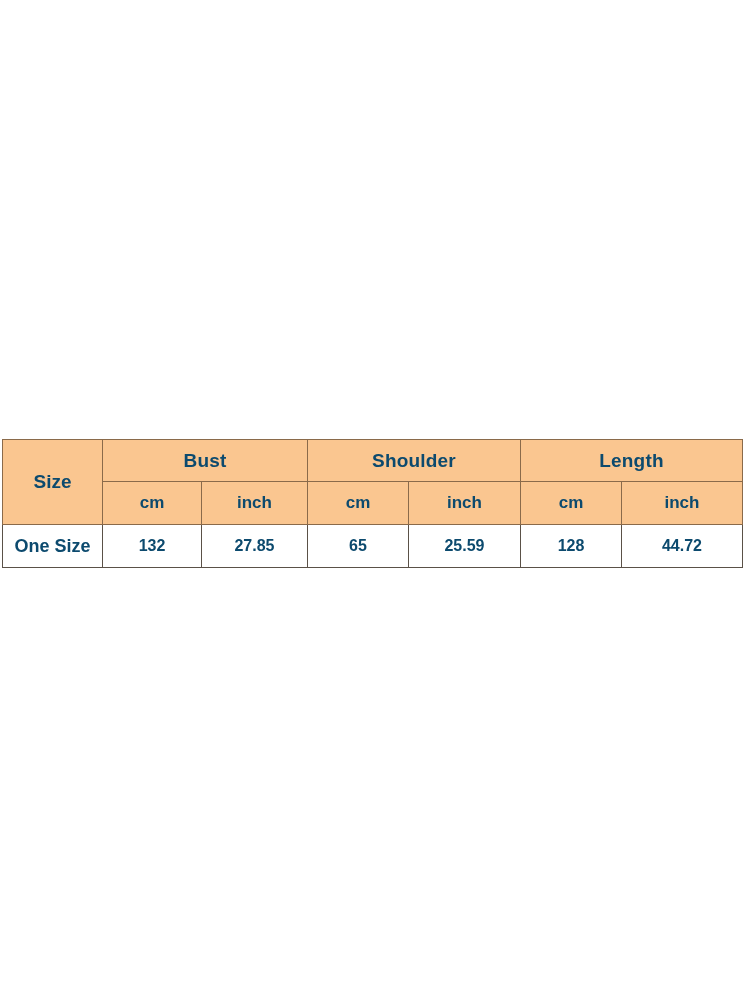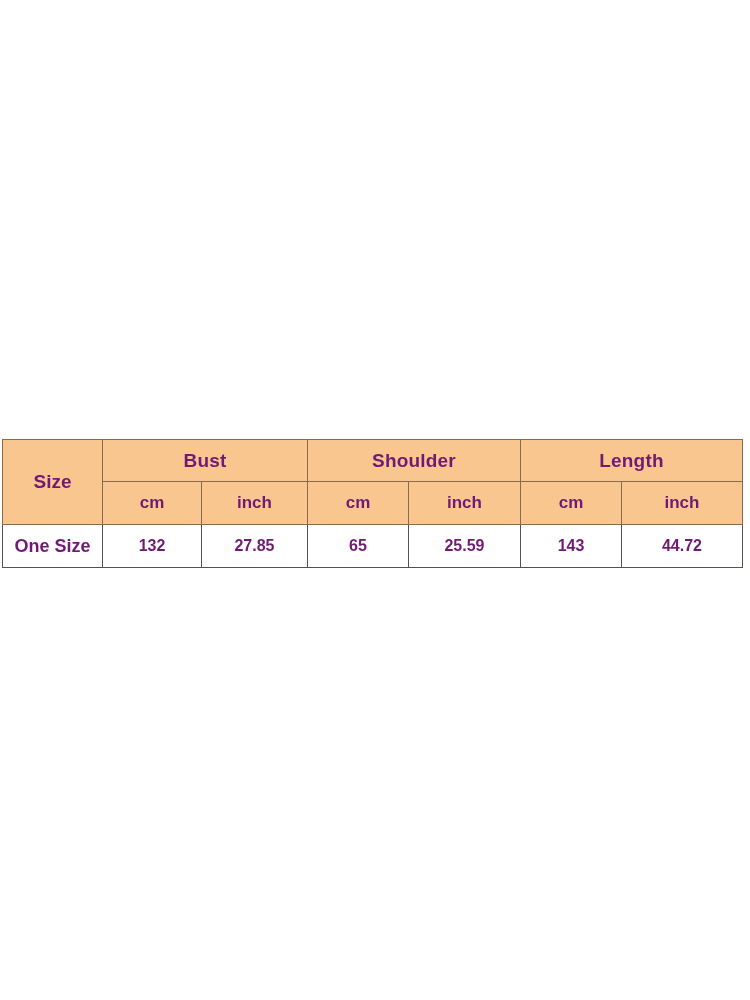--- a/index.html
+++ b/index.html
@@ -29,21 +29,21 @@
     background: #ffffff;
   }
 
   table.size-chart td,
   table.size-chart th {
     border: 1px solid #5a5148;
     padding: 0;
     text-align: center;
     vertical-align: middle;
     font-weight: bold;
-    color: #701a75;
+    color: #0c4a6e;
     font-family: "Liberation Sans", sans-serif;
   }
 
   
   .hdr {
     background: #fac690;
     border-color: #8a6a4a !important;
   }
 
   .grp-label {
@@ -115,18 +115,18 @@
         <th class="hdr unit-label">inch</th>
       </tr>
     </thead>
     <tbody>
       <tr>
         <td class="data-cell rowhead">One Size</td>
         <td class="data-cell">132</td>
         <td class="data-cell">27.85</td>
         <td class="data-cell">65</td>
         <td class="data-cell">25.59</td>
-        <td class="data-cell">143</td>
+        <td class="data-cell">128</td>
         <td class="data-cell">44.72</td>
       </tr>
     </tbody>
   </table>
 </div>
 
 </body></html>

